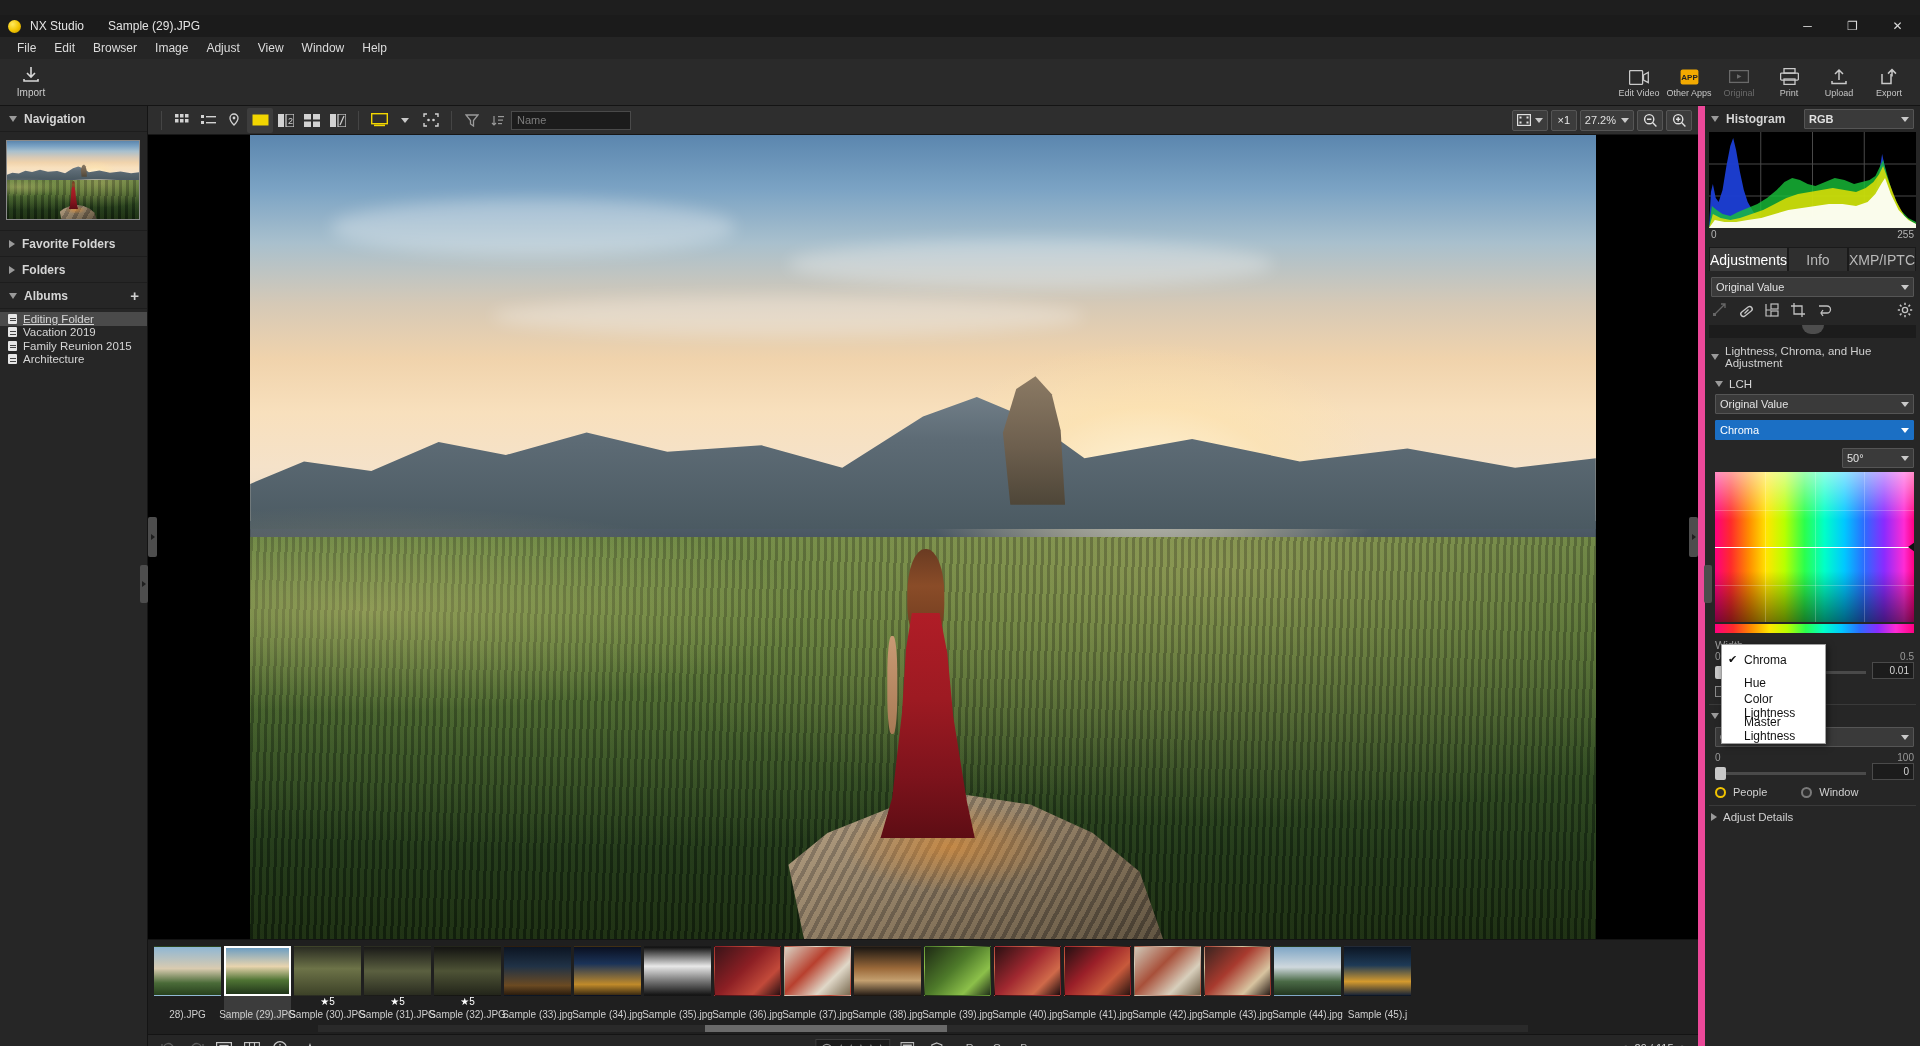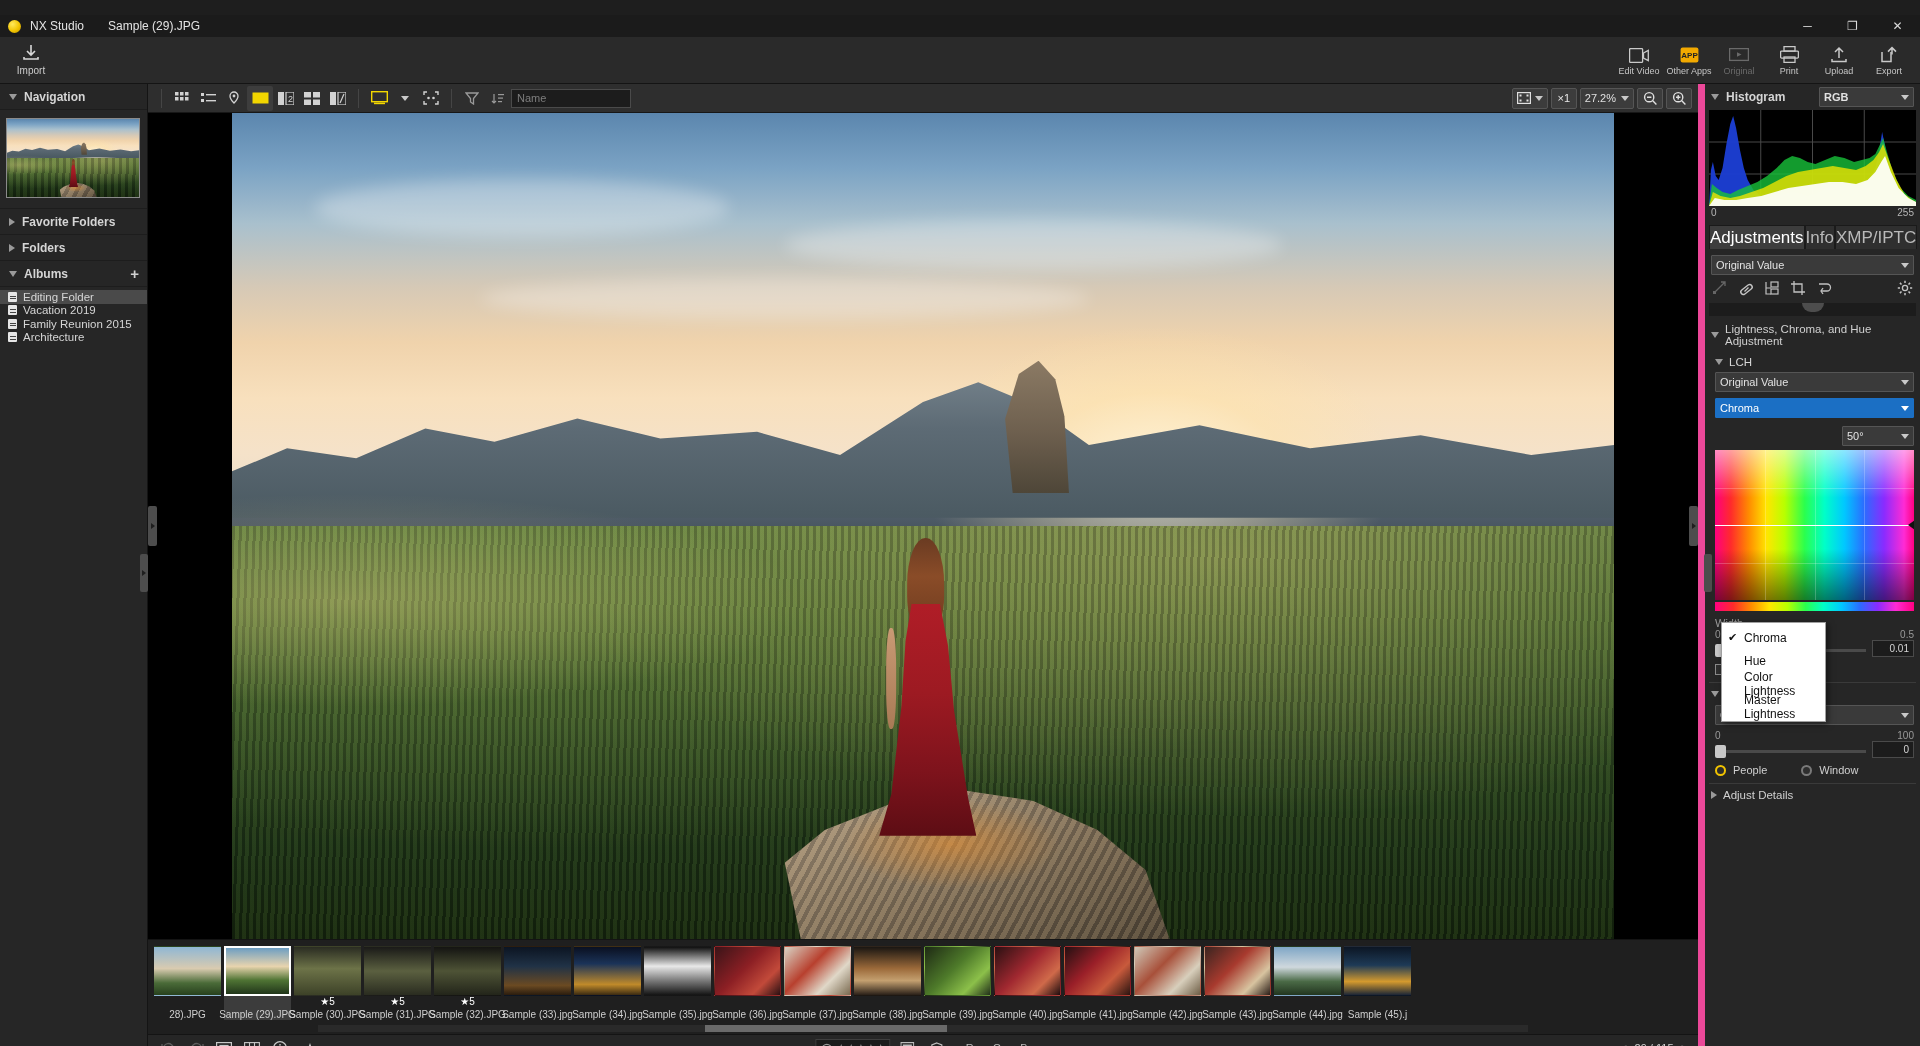--- a/index.html
+++ b/index.html
@@ -72,21 +72,21 @@
   .nav-thumb {
     width: 134px; height: 80px; border: 1px solid #8a8a8a; position: relative; overflow: hidden;
     background: #000;
   }
   .plus-btn { position: absolute; right: 8px; font-size: 15px; color: #cfcfcf; line-height: 1; }
   .album-list { padding: 3px 0; }
   .album-item {
     height: 13.5px; display: flex; align-items: center; gap: 6px; padding: 0 8px;
     font-size: 11.5px; color: #d5d5d5;
   }
-  .album-item.selected { background: #4a4a4a; }
+  .album-item.selected { background: #4a4a4a; text-decoration: underline; }
   .album-ico {
     width: 9px; height: 10px; background: #e6e6e6; flex: none; position: relative; border-radius: 1px;
   }
   .album-ico::after {
     content: ''; position: absolute; left: 1.5px; right: 1.5px; top: 4px; height: 1px; background: #444;
   }
   .album-ico::before {
     content: ''; position: absolute; left: 1.5px; right: 1.5px; top: 6.5px; height: 1px; background: #444;
   }
   .left-collapse {
@@ -252,21 +252,21 @@
     font-size: 12px; font-weight: bold; color: #d5d5d5; flex: none;
   }
   .combo {
     height: 20px; background: #3a3a3a; border: 1px solid #555; display: flex; align-items: center;
     justify-content: space-between; padding: 0 4px; font-size: 11px; color: #e2e2e2; border-radius: 1px;
   }
   .histogram { height: 96px; background: #000; margin: 0 4px; position: relative; overflow: hidden; }
   .hist-axis { display: flex; justify-content: space-between; font-size: 10px; color: #b5b5b5; padding: 1px 6px 3px; }
   .tabs { display: flex; height: 24px; margin: 4px 4px 0; flex: none; }
   .tab {
-    flex: 1; display: flex; align-items: center; justify-content: center; font-size: 17px;
+    flex: 1; display: flex; align-items: center; justify-content: center; font-size: 14px;
     background: #2f2f2f; color: #b9b9b9; border: 1px solid #1a1a1a; border-bottom: none;
   }
   .tab.active { background: #3d3d3d; color: #fff; }
   .adj-icons { display: flex; align-items: center; padding: 4px 6px; gap: 8px; }
   .adj-ico { width: 18px; height: 18px; display: flex; align-items: center; justify-content: center; opacity: .85; }
   .adj-ico.dim { opacity: .38; }
   .gear-ico { margin-left: auto; }
   .strip-divider { height: 13px; background: #1c1c1c; position: relative; margin: 2px 4px; }
   .strip-divider::after {
     content: ''; position: absolute; left: 50%; top: 0; transform: translateX(-50%);
@@ -329,20 +329,30 @@
     <div class="app-logo"></div>
     <span class="app-title">NX Studio</span>
     <span class="doc-title">Sample (29).JPG</span>
     <div class="win-btns">
       <div class="win-btn">─</div>
       <div class="win-btn">❐</div>
       <div class="win-btn close">✕</div>
     </div>
   </div>
 
+  <div class="menubar" id="menubar">
+      <div class="menu-item">File</div>
+      <div class="menu-item">Edit</div>
+      <div class="menu-item">Browser</div>
+      <div class="menu-item">Image</div>
+      <div class="menu-item">Adjust</div>
+      <div class="menu-item">View</div>
+      <div class="menu-item">Window</div>
+      <div class="menu-item">Help</div>
+    </div>
 
   <div class="maintoolbar">
     <div class="import-btn">
       <span>
         <svg width="18" height="17" viewBox="0 0 18 17">
             <path d="M9 1v9M5 7l4 4 4-4" stroke="#d8d8d8" stroke-width="1.6" fill="none"></path>
             <path d="M2 13v2h14v-2" stroke="#d8d8d8" stroke-width="1.6" fill="none"></path>
           </svg>
       </span>
       <span>Import</span>
@@ -812,21 +822,21 @@
         </div>
       </div>
     </div>
 
     <div class="rightpanel">
       <div class="right-collapse"></div>
 
       <div class="rp-header">
         <span class="tri down"></span>
         <span>Histogram</span>
-        <div class="combo" style="width:95px;margin-left:auto">
+        <div class="combo" style="width:110px;margin-left:auto">
           <span>RGB</span>
           <span class="chev"></span>
         </div>
       </div>
 
       <div class="histogram">
         <svg width="100%" height="96" viewBox="0 0 214 96" preserveAspectRatio="none">
           <g stroke="#4a4a4a" stroke-width="1">
             <line x1="53.5" y1="0" x2="53.5" y2="96"></line>
               <line x1="107" y1="0" x2="107" y2="96"></line>

